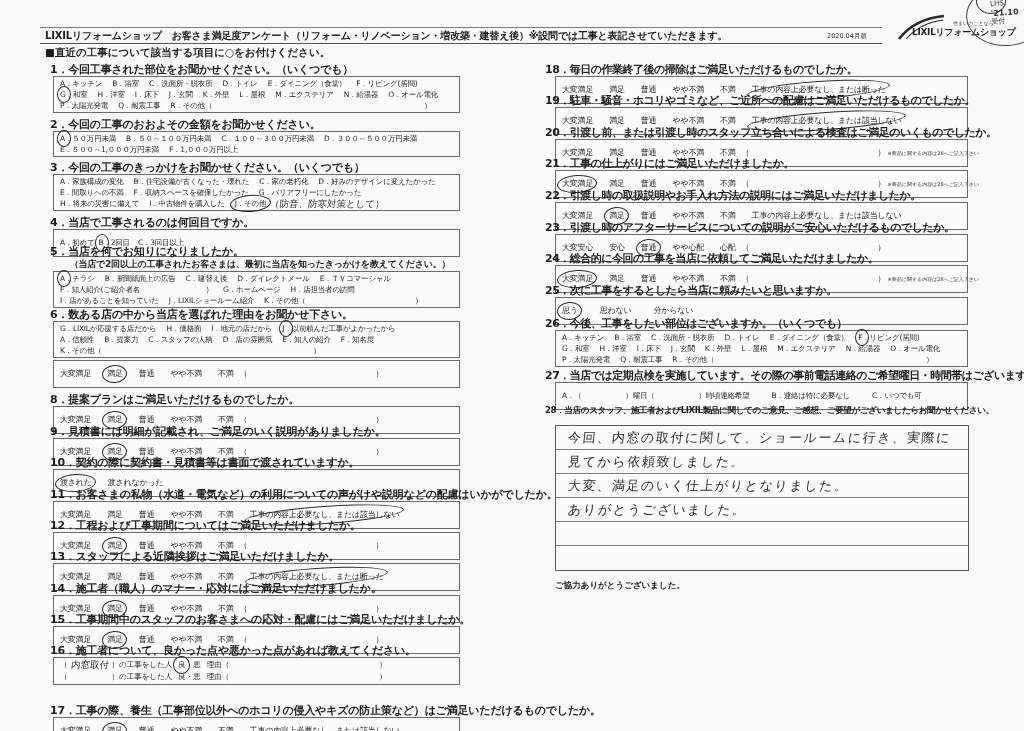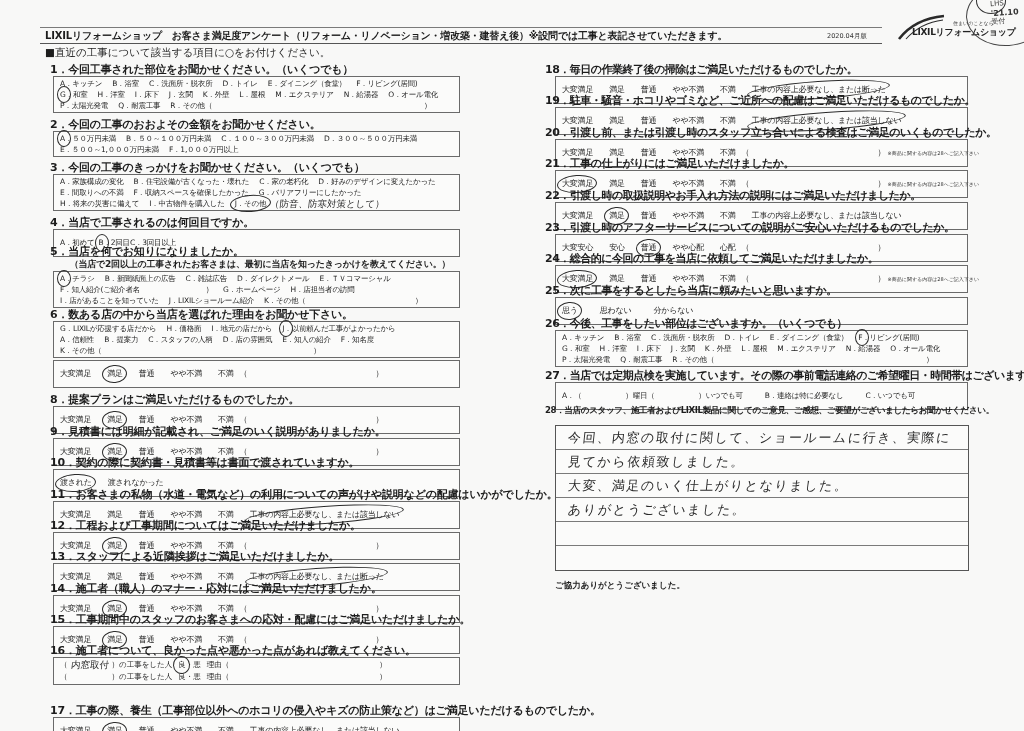--- a/index.html
+++ b/index.html
@@ -8,21 +8,21 @@
 .abs{position:absolute;}
 .titlebar{left:40px;top:27px;width:842px;height:17px;border-top:1px solid #7a7a7a;border-bottom:1px solid #555;font-size:10px;font-weight:bold;line-height:15px;padding-left:5px;white-space:nowrap;letter-spacing:-0.2px;}
 .titlebar span{display:inline-block;}
 .edition{left:827px;top:32px;font-size:6.5px;color:#333;white-space:nowrap;}
 .logo-swoosh{left:897px;top:14px;}
 .logo-tag{left:953px;top:20px;font-size:5px;color:#333;white-space:nowrap;}
 .logo-text{left:912px;top:26px;font-size:9px;font-weight:bold;letter-spacing:-0.3px;white-space:nowrap;color:#222;}
 .stamp{left:966px;top:-16px;width:82px;height:62px;border:1.5px solid #444;border-radius:50%;font-size:7px;line-height:9px;padding:14px 0 0 24px;color:#333;transform:rotate(-4deg);}
 .stamp .sd{font-weight:bold;font-size:8px;}
 .mark-ellipse{left:976px;top:-12px;width:30px;height:26px;border:1px solid #333;border-radius:50%;}
-.instr{left:45px;top:45px;font-size:10.5px;font-weight:normal;line-height:14px;white-space:nowrap;}
+.instr{left:45px;top:45px;font-size:10.5px;font-weight:bold;line-height:14px;white-space:nowrap;}
 .q{position:absolute;}
 .ql{left:50px;width:412px;}
 .qr{left:545px;width:430px;}
 .h{font-size:11px;font-weight:bold;line-height:13px;height:13px;white-space:nowrap;letter-spacing:-0.2px;}
 .sh{font-size:9px;font-weight:bold;line-height:13px;height:13px;white-space:nowrap;padding-left:8px;letter-spacing:-0.2px;text-align:center;}
 .qr .h{letter-spacing:-0.5px;}
 .bx{border:1px solid #6a6a6a;padding:1px 6px;font-size:7.5px;line-height:11px;white-space:nowrap;background:#fbfbfa;}
 .ql .bx{margin-left:3px;width:407px;}
 .qr .bx{margin-left:10px;width:413px;}
 .bx.s{display:flex;align-items:center;height:28px;font-size:8px;line-height:12px;}
@@ -136,33 +136,33 @@
       <span class="o c" style="margin-right:2px">J．その他</span>
       <span class="hw q3hw">（防音、防寒対策として）</span>
     </div>
   </div>
 </div>
 
 <div class="q ql" style="top:216px">
   <div class="h">4．当店で工事されるのは何回目ですか。</div>
   <div class="bx s" style="font-size:7.5px">
     <span class="o" style="margin-right:4px">A．初めて</span>
-    <span class="o ck" style="margin-right:0">B．2回目</span>
+    <span class="o ck" style="margin-right:8px">B．2回目</span>
     <span class="o">C．3回目以上</span>
   </div>
 </div>
 
 <div class="q ql" style="top:245px">
   <div class="h">5．当店を何でお知りになりましたか。</div>
   <div class="sh">（当店で2回以上の工事されたお客さまは、最初に当店を知ったきっかけを教えてください。）</div>
   <div class="bx">
     <div class="l">
       <span class="o ck">A．チラシ</span>
       <span class="o">B．新聞紙面上の広告</span>
-      <span class="o">C．雑誌広告</span>
+      <span class="o">C．建替え後</span>
       <span class="o">D．ダイレクトメール</span>
       <span class="o">E．ＴＶコマーシャル</span>
     </div>
     <div class="l">
       <span class="o fill">F．知人紹介(ご紹介者名　　　　　　　　　）</span>
       <span class="o">G．ホームページ</span>
       <span class="o">H．店担当者の訪問</span>
     </div>
     <div class="l">
       <span class="o">I．店があることを知っていた</span>
@@ -456,21 +456,21 @@
       <span class="o">P．太陽光発電</span>
       <span class="o">Q．耐震工事</span>
       <span class="o fill">R．その他（　　　　　　　　　　　　　　　　　　　　　　　　　　　　　）</span>
     </div>
   </div>
 </div>
 
 <div class="q qr" style="top:369px">
   <div class="h">27．当店では定期点検を実施しています。その際の事前電話連絡のご希望曜日・時間帯はございますか。</div>
   <div class="bx s w" style="font-size:7.5px">
-    <span class="o fill">A．（　　　　　　）曜日（　　　　　　）いつでも可</span>
+    <span class="o fill">A．（　　　　　　）曜日（　　　　　　）時頃連絡希望</span>
     <span class="o">B．連絡は特に必要なし</span>
     <span class="o">C．いつでも可</span>
   </div>
 </div>
 
 <div class="q qr" style="top:404px;width:480px">
   <div class="h" style="font-size:8.6px;letter-spacing:-0.4px">28．当店のスタッフ、施工者およびLIXIL製品に関してのご意見、ご感想、ご要望がございましたらお聞かせください。</div>
 </div>
 <div class="abs cm">
   <div class="row"><span>今回、内窓の取付に関して、ショールームに行き、実際に</span></div>

